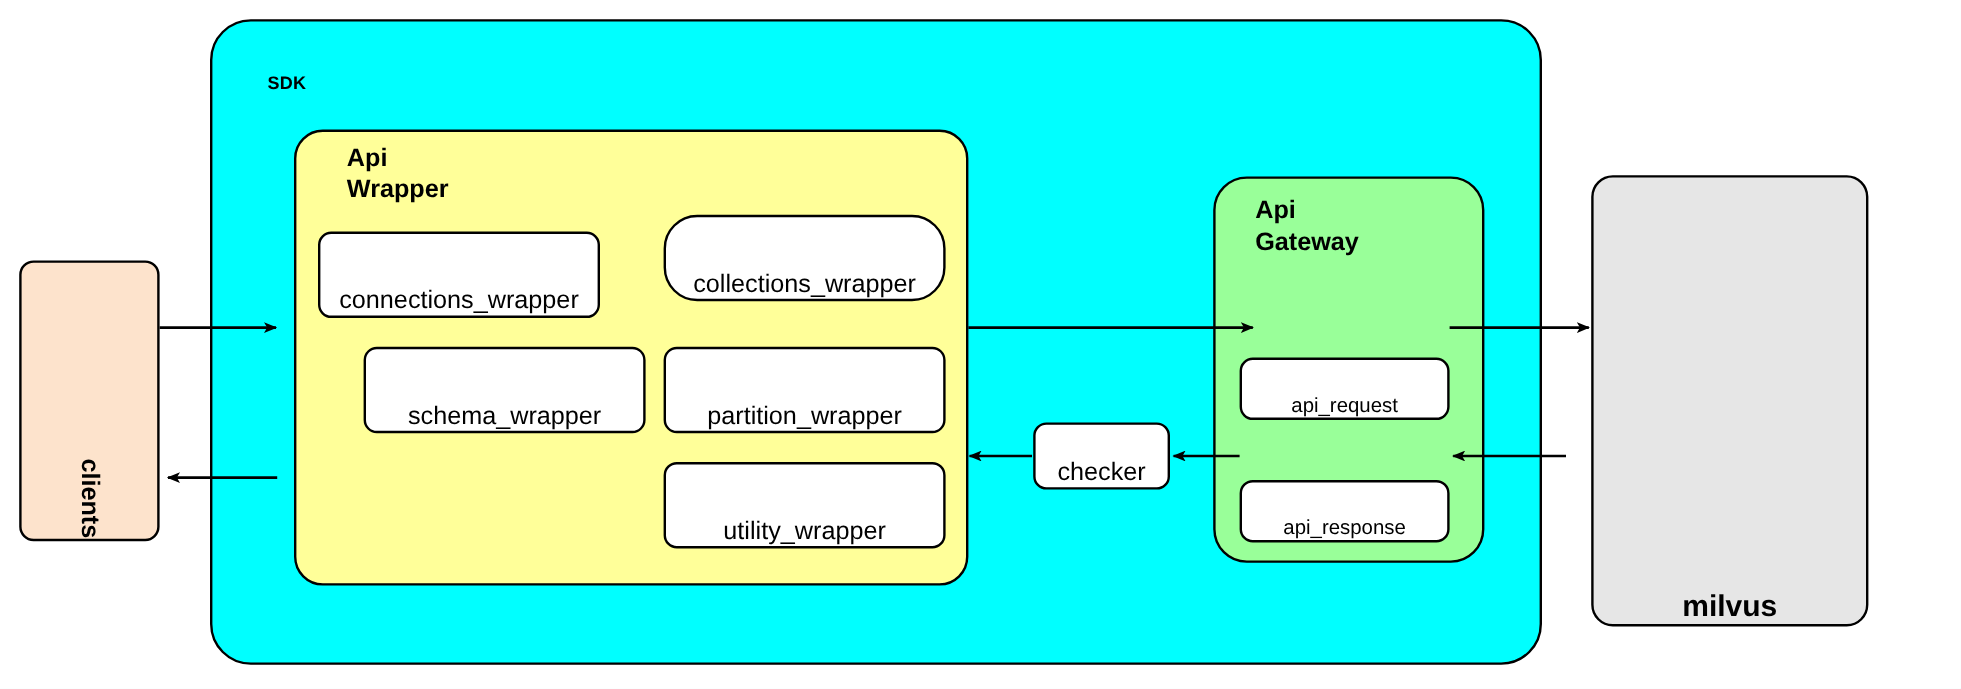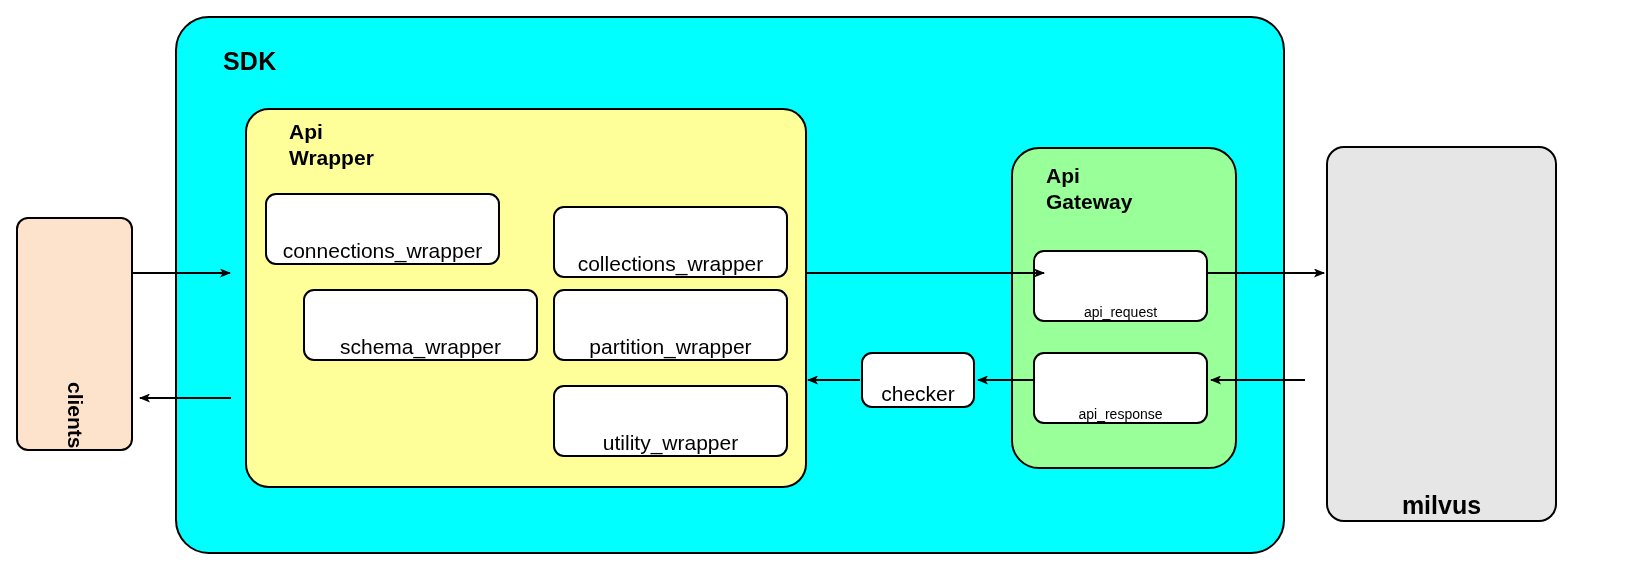--- a/index.html
+++ b/index.html
@@ -35,22 +35,22 @@
     width: 1110px;
     height: 538px;
     background: #00ffff;
     border-radius: 34px;
     align-items: flex-start;
     justify-content: flex-start;
   }
   #sdk-title {
     position: absolute;
     left: 46px;
-    top: 29px;
-    font-size: 25px;
+    top: 43px;
+    font-size: 15px;
     font-weight: bold;
     letter-spacing: 0.2px;
   }
   
   #api-wrapper-container {
     left: 245px;
     top: 108px;
     width: 562px;
     height: 380px;
     background: #ffff99;
@@ -90,23 +90,24 @@
     left: 33px;
     top: 14px;
     font-size: 21px;
     font-weight: bold;
     line-height: 1.24;
     text-align: left;
   }
   .gateway-cell {
     background: #ffffff;
     border-radius: 11px;
-    font-size: 14px;
+    font-size: 17px;
     width: 175px;
-    height: 72px;
+    height: 52px;
+    margin-top: 48px;
   }
   
   #checker-box {
     left: 861px;
     top: 352px;
     width: 114px;
     height: 56px;
     background: #ffffff;
     border-radius: 11px;
     font-size: 21px;
@@ -163,21 +164,21 @@
   <div class="box" id="api-wrapper-container">
     <span id="api-wrapper-title">
       <span>Api</span><br>
       <span>Wrapper</span>
     </span>
   </div>
 
   <div class="box wrapper-cell" style="left:265px; top:193px;">
     <span>connections_wrapper</span>
   </div>
-  <div class="box wrapper-cell" style="left:553px; top:206px;">
+  <div class="box wrapper-cell" style="left:553px; top:179px;border-radius:28px;">
     <span>collections_wrapper</span>
   </div>
   <div class="box wrapper-cell" style="left:265px; top:289px;margin-left:38px;">
     <span>schema_wrapper</span>
   </div>
   <div class="box wrapper-cell" style="left:553px; top:289px;">
     <span>partition_wrapper</span>
   </div>
   <div class="box wrapper-cell" style="left:553px; top:385px;">
     <span>utility_wrapper</span>

